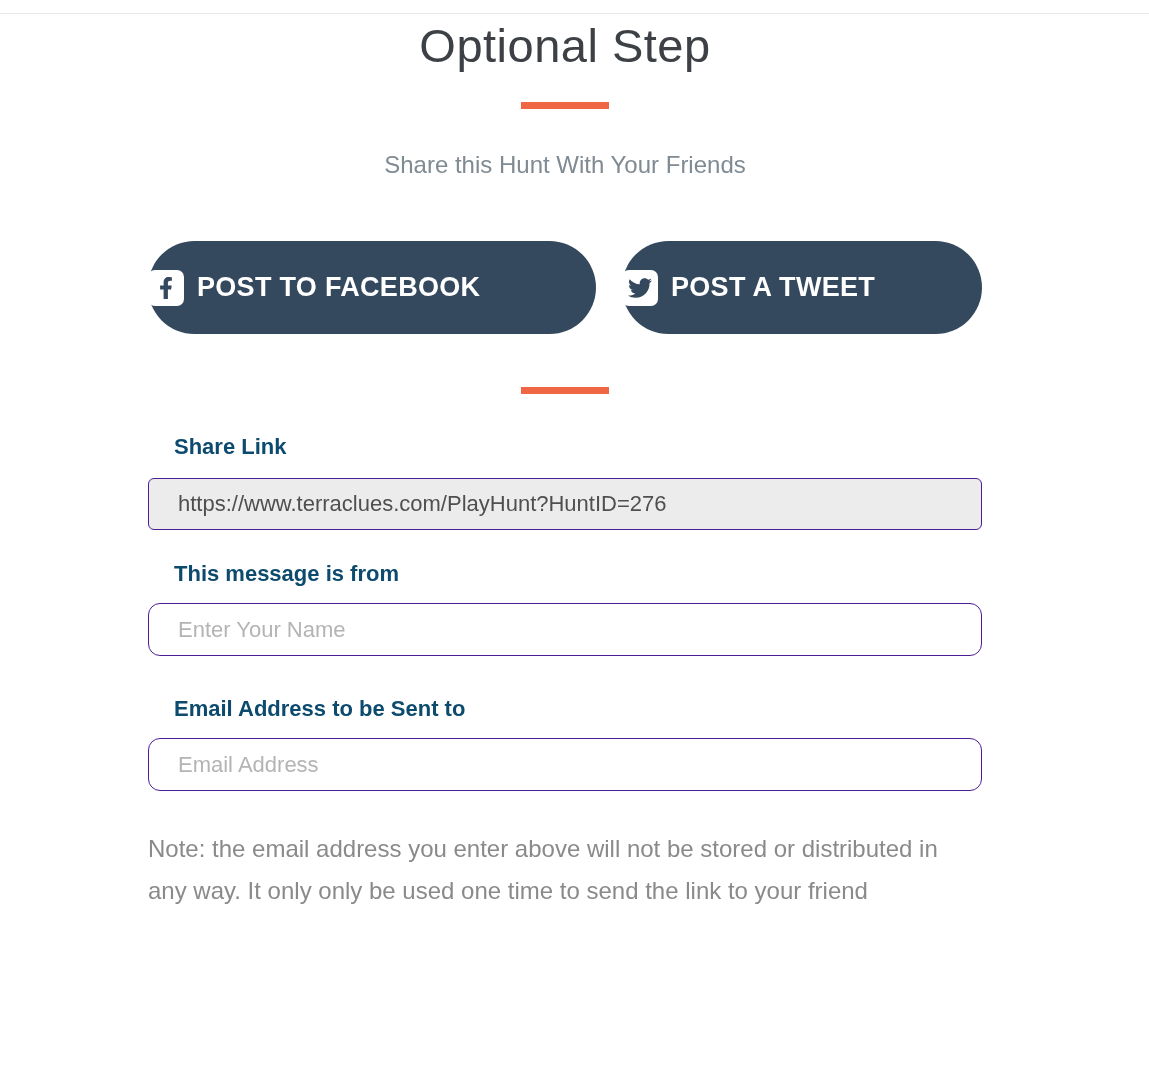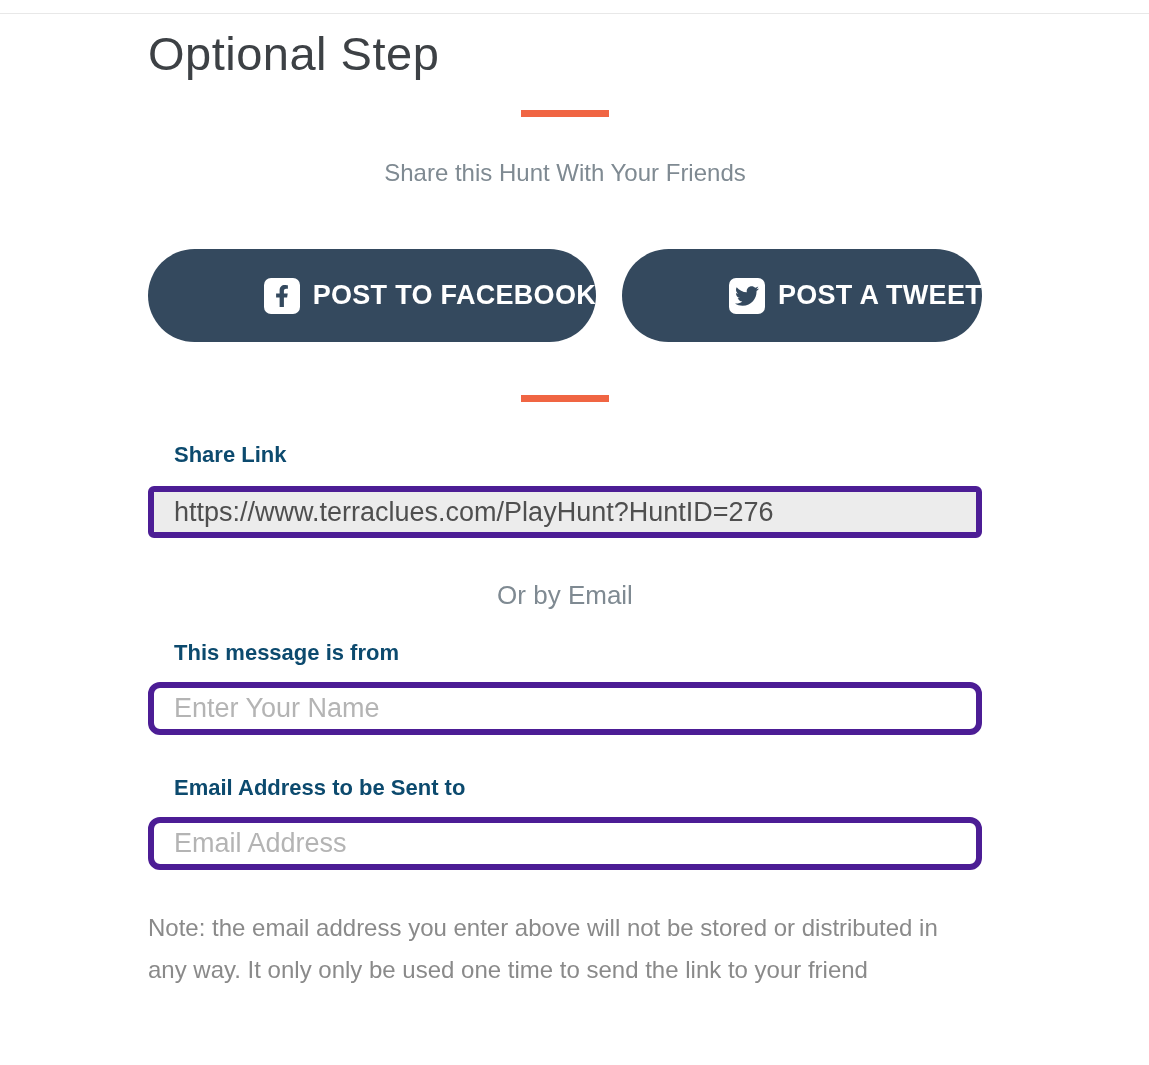--- a/index.html
+++ b/index.html
@@ -13,21 +13,21 @@
     margin-top: 13px;
     border-top: 1px solid #e8e8e8;
     width: 100%;
     height: 0;
   }
   .container {
     width: 834px;
     margin-left: 148px;
   }
   .page-title {
-    margin-top: 8px;
+    text-align: center;
     font-size: 47px;
     line-height: 64px;
     font-weight: 400;
     color: #3d4145;
     letter-spacing: 0.5px;
   }
   .accent-divider {
     width: 88px;
     height: 7px;
     background: #f06543;
@@ -51,21 +51,21 @@
     height: 93px;
     border: none;
     border-radius: 47px;
     background: #34495e;
     color: #ffffff;
     font-family: "Liberation Sans", "DejaVu Sans", sans-serif;
     font-size: 27px;
     font-weight: 700;
     display: flex;
     align-items: center;
-    justify-content: flex-end;
+    justify-content: flex-start;
     gap: 13px;
     cursor: pointer;
     letter-spacing: 0.3px;
   }
   .btn-facebook { width: 448px; }
   .btn-twitter  { width: 360px; }
   .social-badge {
     width: 36px; height: 36px;
     background: #ffffff;
     border-radius: 7px;
@@ -83,26 +83,26 @@
     font-weight: 700;
     color: #0c4a6e;
   }
   .field-label.tight { margin-top: 31px; }
   .field-label.mid   { }
   .text-input {
     display: block;
     margin-top: 19px;
     width: 100%;
     height: 52px;
-    border: 6px solid #4c1d95;
+    border: 1px solid #4c1d95;
     border-radius: 7px;
     background: #ffffff;
-    padding: 0 20px;
+    padding: 0 29px;
     font-family: "Liberation Sans", "DejaVu Sans", sans-serif;
-    font-size: 27px;
+    font-size: 22px;
     color: #4f4f4f;
   }
   .text-input.readonly-link {
     background: #ececec;
     border-radius: 6px;
     color: #4f4f4f;
   }
   .text-input.tall { height: 53px; margin-top: 17px; border-radius: 12px; }
   .text-input::placeholder { color: #b4b4b4; opacity: 1; }
   .or-email {
@@ -151,21 +151,20 @@
       </span>
       <span>POST A TWEET</span>
     </button>
   </div>
 
   <div class="accent-divider second"></div>
 
   <div class="field-label">Share Link</div>
   <input class="text-input readonly-link" type="text" readonly="" value="https://www.terraclues.com/PlayHunt?HuntID=276" style="">
 
-  <div class="or-email">Or by Email</div>
 
   <div class="field-label tight">This message is from</div>
   <input class="text-input tall" type="text" placeholder="Enter Your Name" style="">
 
   <div class="field-label mid">Email Address to be Sent to</div>
   <input class="text-input tall" type="text" placeholder="Email Address" style="">
 
   <p class="note-text">Note: the email address you enter above will not be stored or distributed in any way. It only only be used one time to send the link to your friend</p>
 
 </div>

